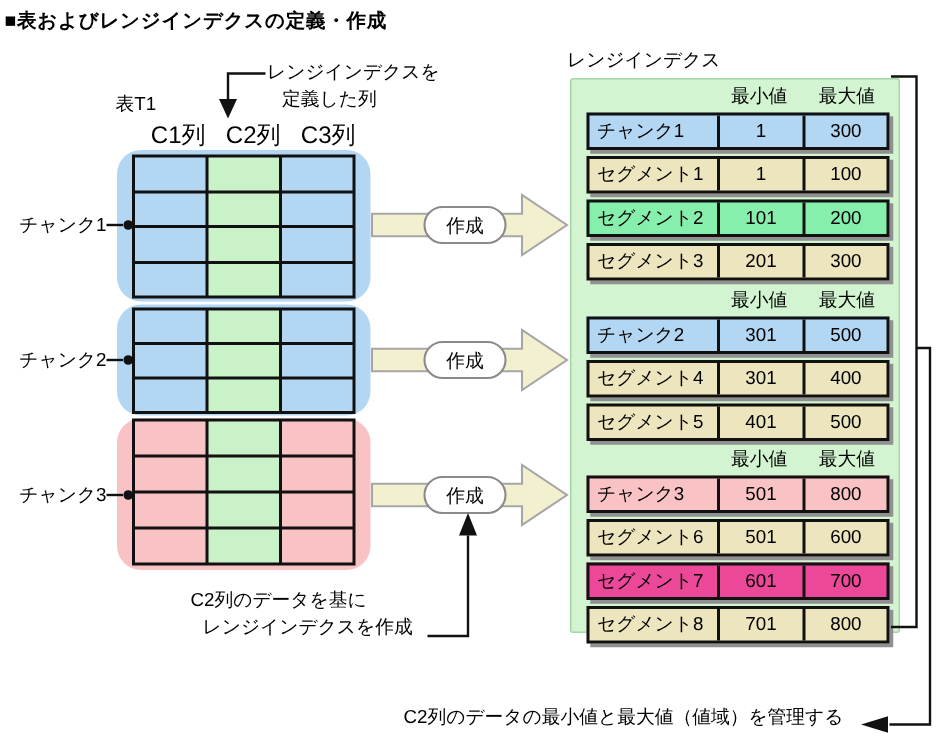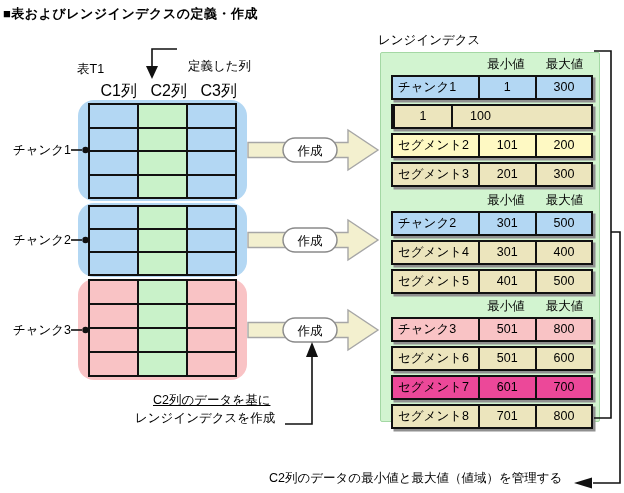--- a/index.html
+++ b/index.html
@@ -23,36 +23,37 @@
   .ri-table { left:391px; width:202px; }
   .ri-head { display:flex; margin-left:85px; height:16px; margin-bottom:2px; font-size:12.5px; }
   .ri-head span { display:block; text-align:center; }
   .ri-head .h-min { width:60px; }
   .ri-head .h-max { width:57px; }
   .ri-row { display:flex; height:21px; border:2px solid #111; margin-bottom:4px;
             box-shadow:2.5px 2.5px 0 #909090; align-items:stretch; }
   .ri-row .c-name { width:81px; padding-left:5px; display:flex; align-items:center; }
   .ri-row .c-min  { width:56px; border-left:2px solid #111; display:flex; align-items:center; justify-content:center; }
   .ri-row .c-max  { width:55px; border-left:2px solid #111; display:flex; align-items:center; justify-content:center; }
-  .note-cf1 { left:153px; top:393px;text-decoration:underline; }
+  .note-cf1 { left:127px; top:393px; }
   .note-cf2 { left:135px; top:411px; }
   .note-mg1 { left:275px; top:453px; }
   .note-mg2 { left:269px; top:471px; }
   svg.overlay { position:absolute; left:0; top:0; pointer-events:none; }
   svg text { font-family:"Liberation Sans",sans-serif; }
 </style>
 </head>
 <body>
 
 <div id="canvas">
 
   <div class="abs title">■表およびレンジインデクスの定義・作成</div>
 
   <div class="abs tbl-label">表T1</div>
 
+  <div class="abs note-dc1">レンジインデクスを</div>
   <div class="abs note-dc2">定義した列</div>
 
   <div id="colHeaders">
       <div class="abs col-header" style="left: 88px; width: 49px;">C1列</div>
       <div class="abs col-header" style="left: 137px; width: 50px;">C2列</div>
       <div class="abs col-header" style="left: 187px; width: 50px;">C3列</div>
     </div>
 
   <div id="chunkArea">
       <div class="abs chunk-rect" style="top: 100px; height: 101px; background: rgb(179, 215, 243);"></div>
@@ -109,24 +110,25 @@
         <div class="ri-head">
           <span class="h-min">最小値</span>
           <span class="h-max">最大値</span>
         </div>
         <div class="ri-row" style="background: rgb(179, 215, 243);">
           <div class="c-name">チャンク1</div>
           <div class="c-min">1</div>
           <div class="c-max">300</div>
         </div>
         <div class="ri-row" style="background: rgb(236, 229, 189);">
+          <div class="c-name">セグメント1</div>
           <div class="c-min">1</div>
           <div class="c-max">100</div>
         </div>
-        <div class="ri-row" style="background: #fef9c3;">
+        <div class="ri-row" style="background: #86efac;">
           <div class="c-name">セグメント2</div>
           <div class="c-min">101</div>
           <div class="c-max">200</div>
         </div>
         <div class="ri-row" style="background: rgb(236, 229, 189);">
           <div class="c-name">セグメント3</div>
           <div class="c-min">201</div>
           <div class="c-max">300</div>
         </div>
       </div>

